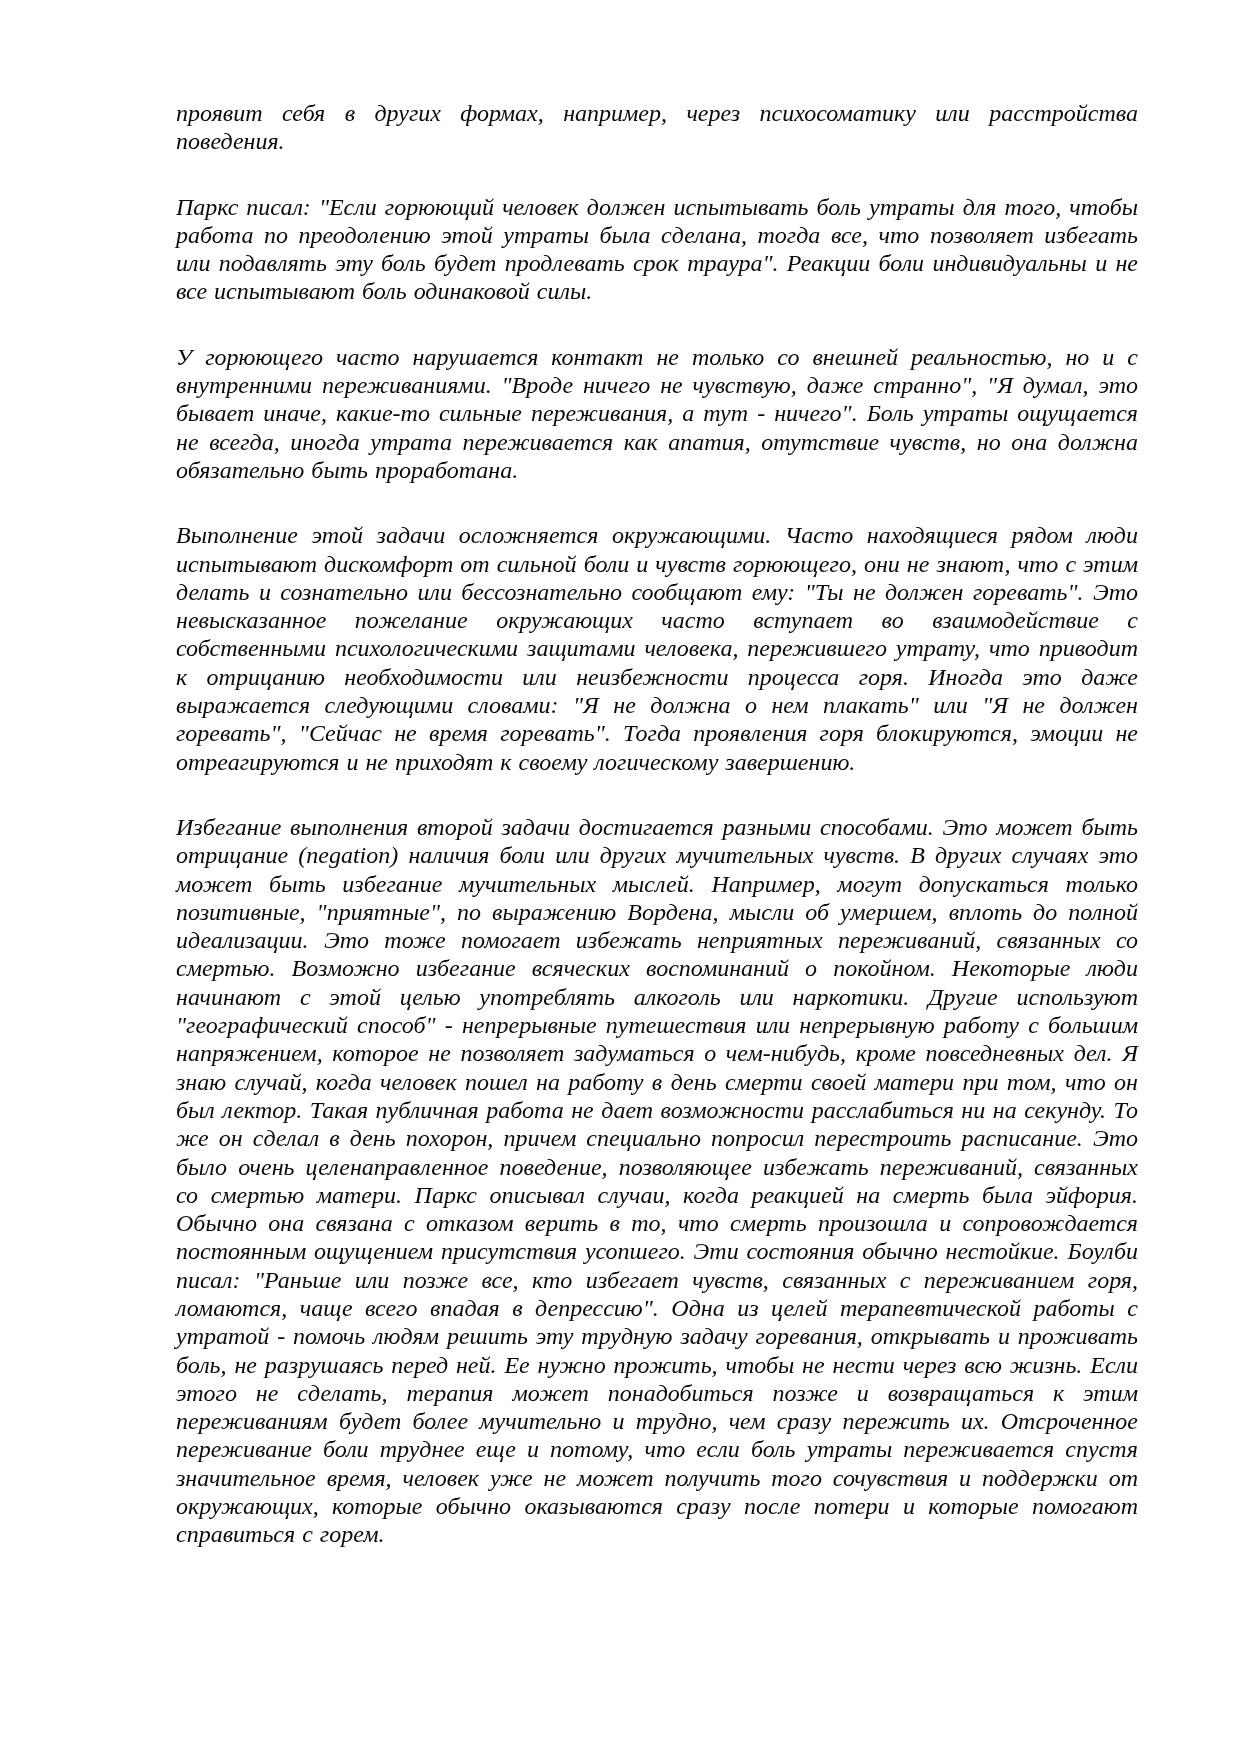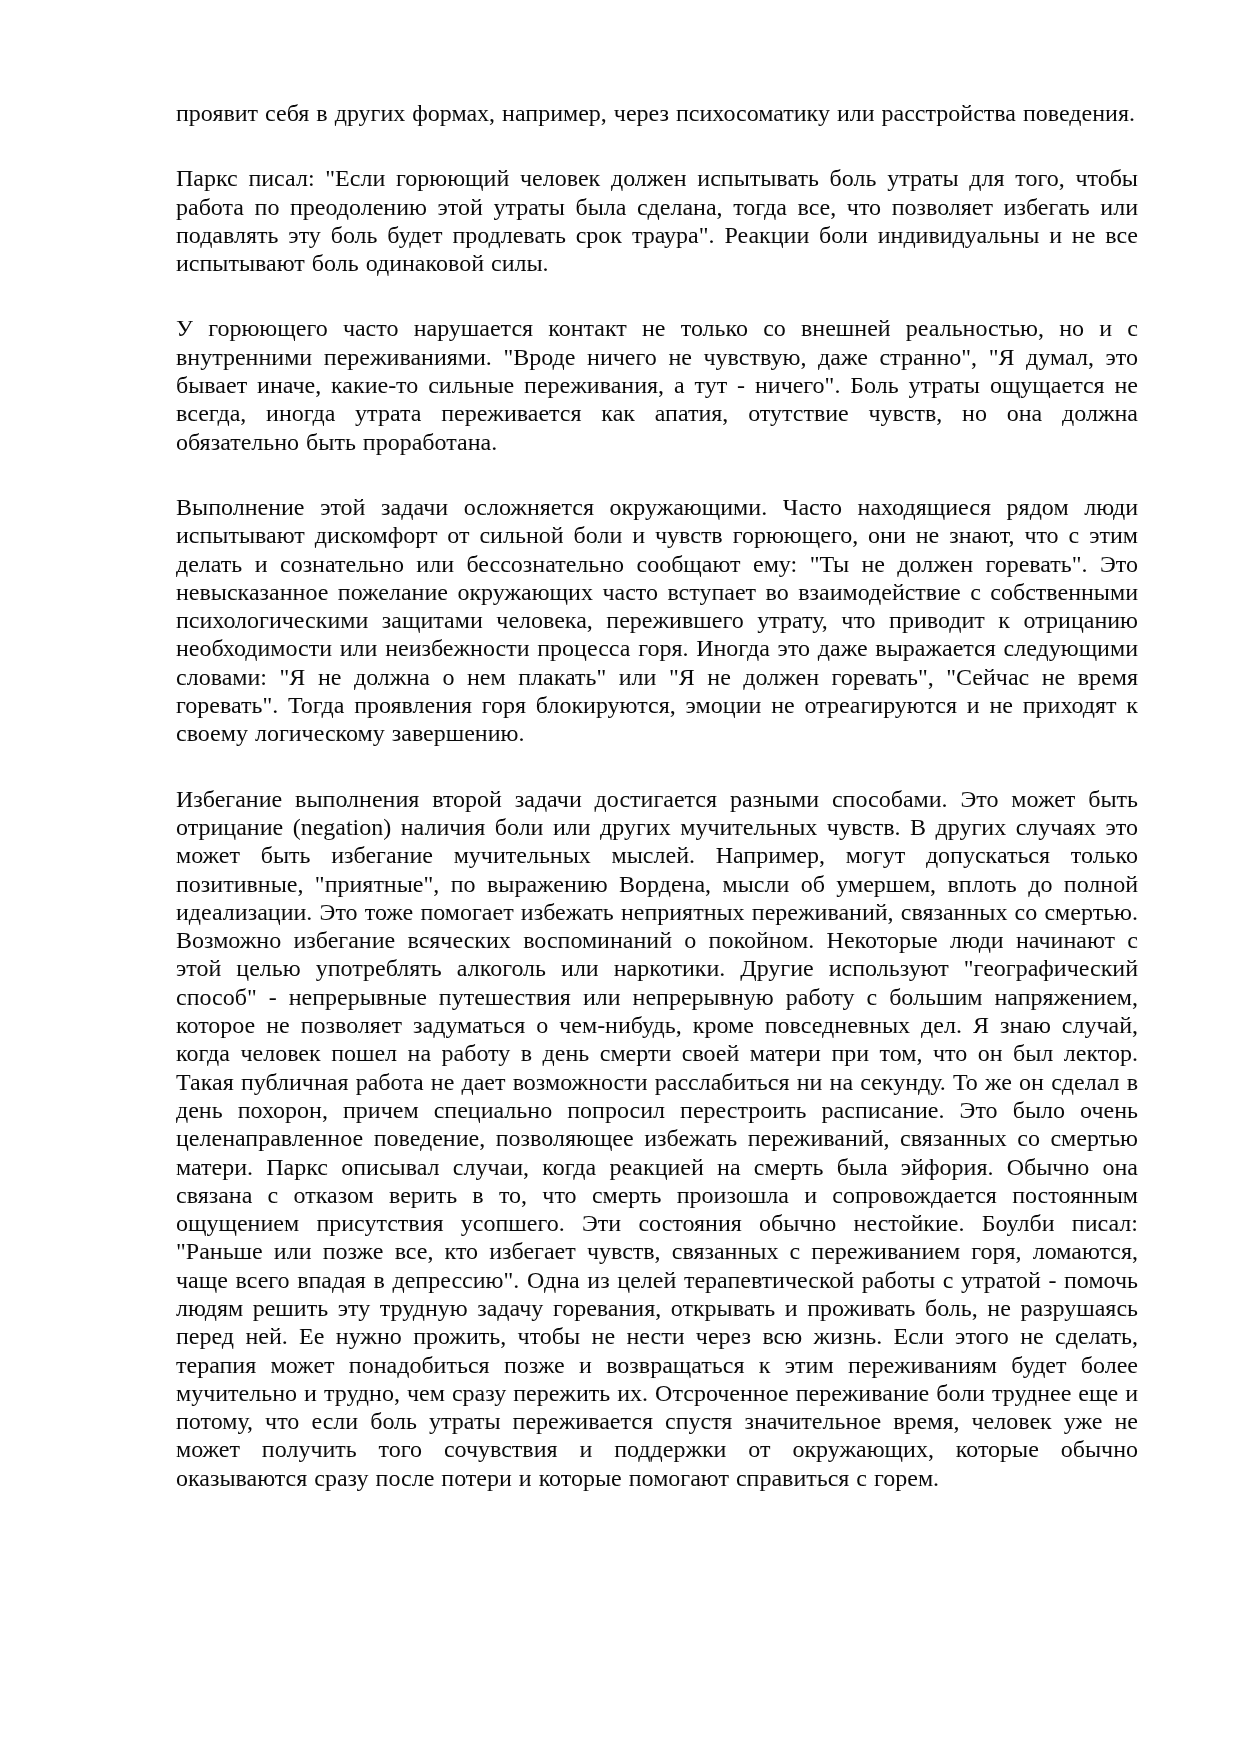--- a/index.html
+++ b/index.html
@@ -24,20 +24,21 @@
     font-family: "Liberation Serif", "DejaVu Serif", serif;
     font-size: 24px;
     line-height: 28.3px;
     color: #0a0a0a;
   }
   .para {
     margin: 0 16px 37px 0;
     text-align: justify;
     text-justify: inter-word;
     word-spacing: 1px;
+    font-style: italic;
   }
 </style>
 </head>
 <body>
 
 <div class="page">
   <div class="content">
     <p class="para">проявит себя в других формах, например, через психосоматику или расстройства поведения.</p>
     <p class="para">Паркс писал: "Если горюющий человек должен испытывать боль утраты для того, чтобы работа по преодолению этой утраты была сделана, тогда все, что позволяет избегать или подавлять эту боль будет продлевать срок траура". Реакции боли индивидуальны и не все испытывают боль одинаковой силы.</p>
     <p class="para">У горюющего часто нарушается контакт не только со внешней реальностью, но и с внутренними переживаниями. "Вроде ничего не чувствую, даже странно", "Я думал, это бывает иначе, какие-то сильные переживания, а тут - ничего". Боль утраты ощущается не всегда, иногда утрата переживается как апатия, отутствие чувств, но она должна обязательно быть проработана.</p>

